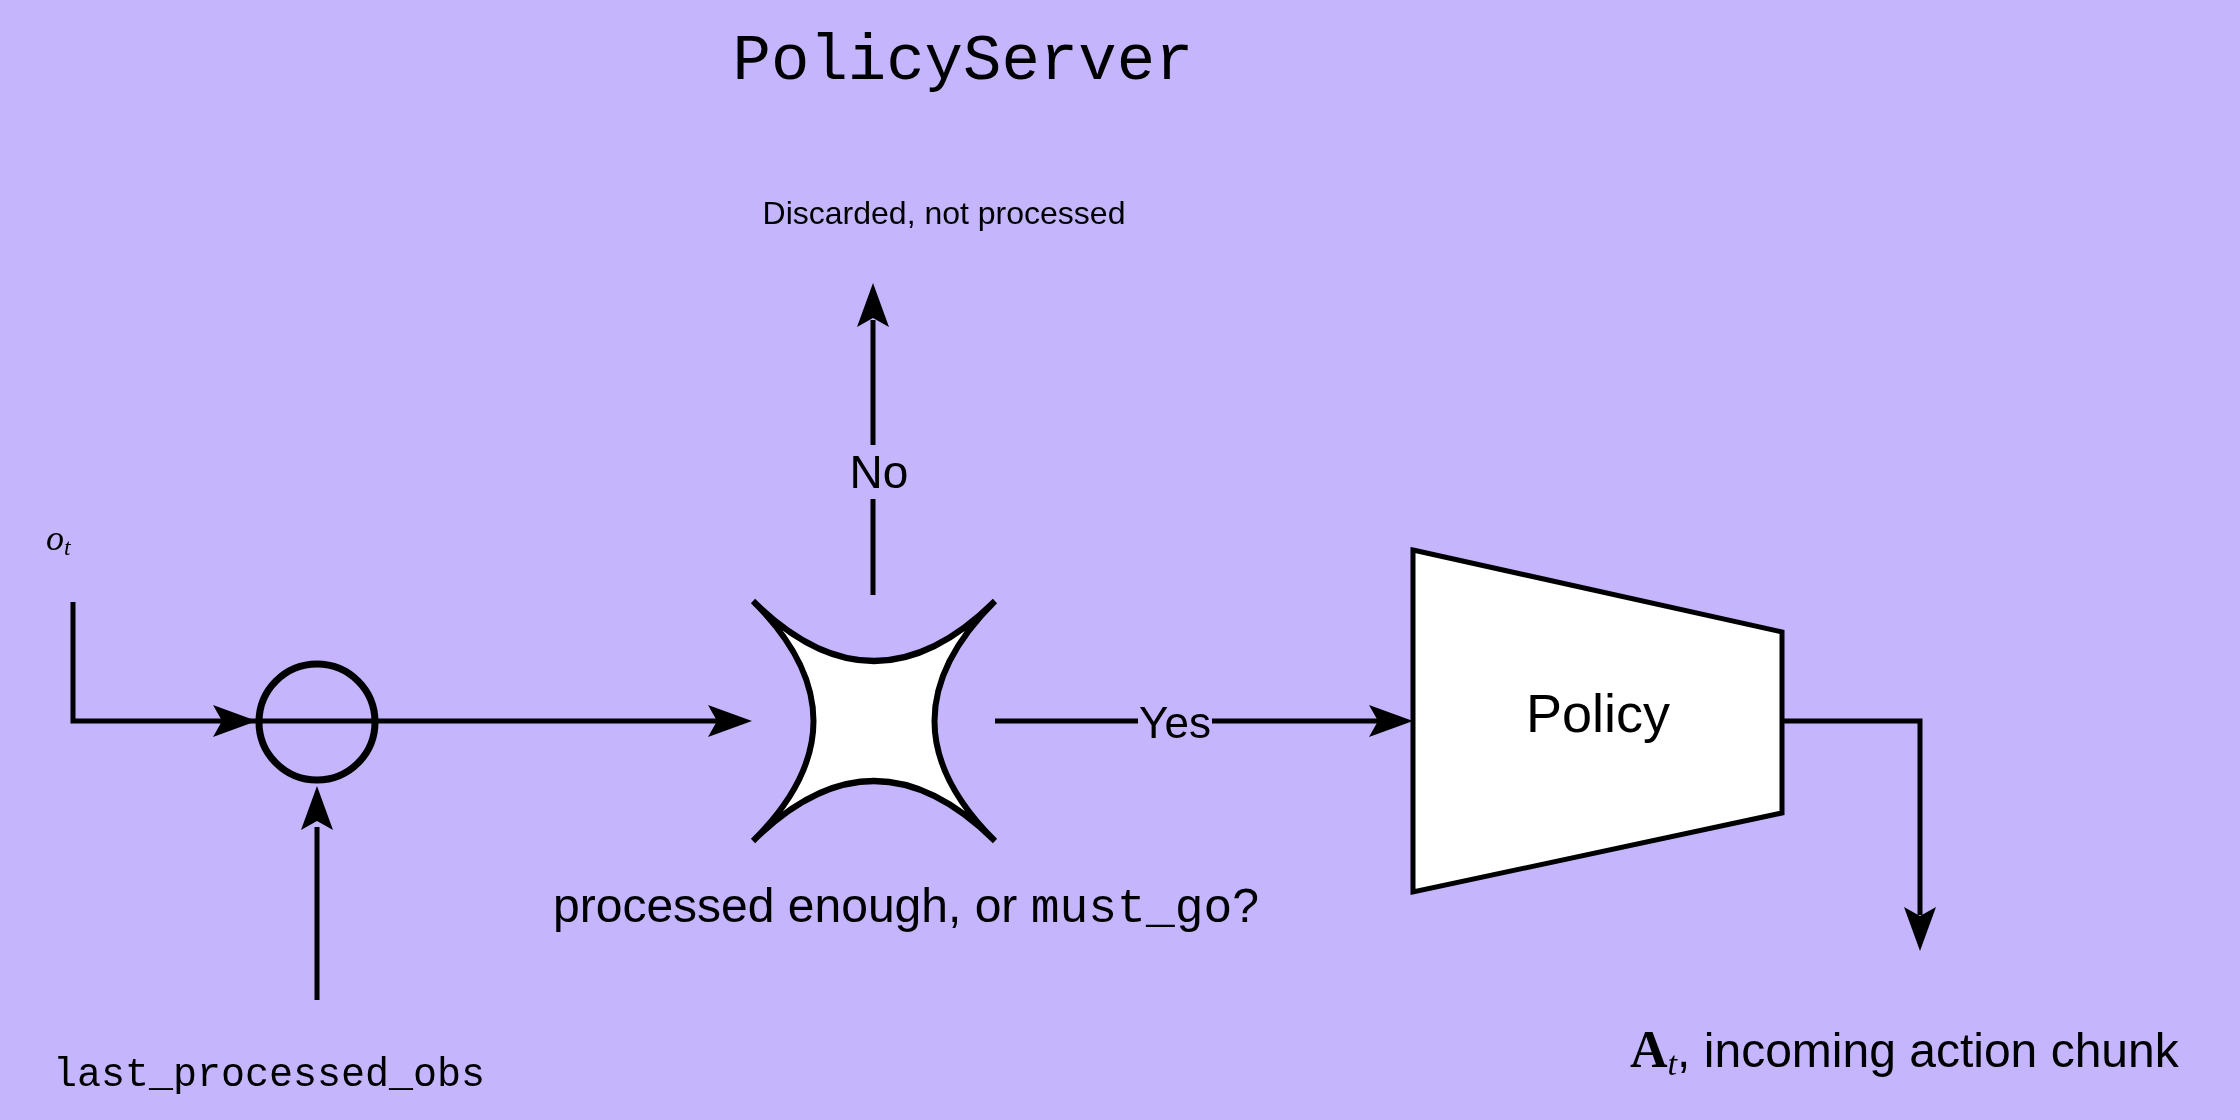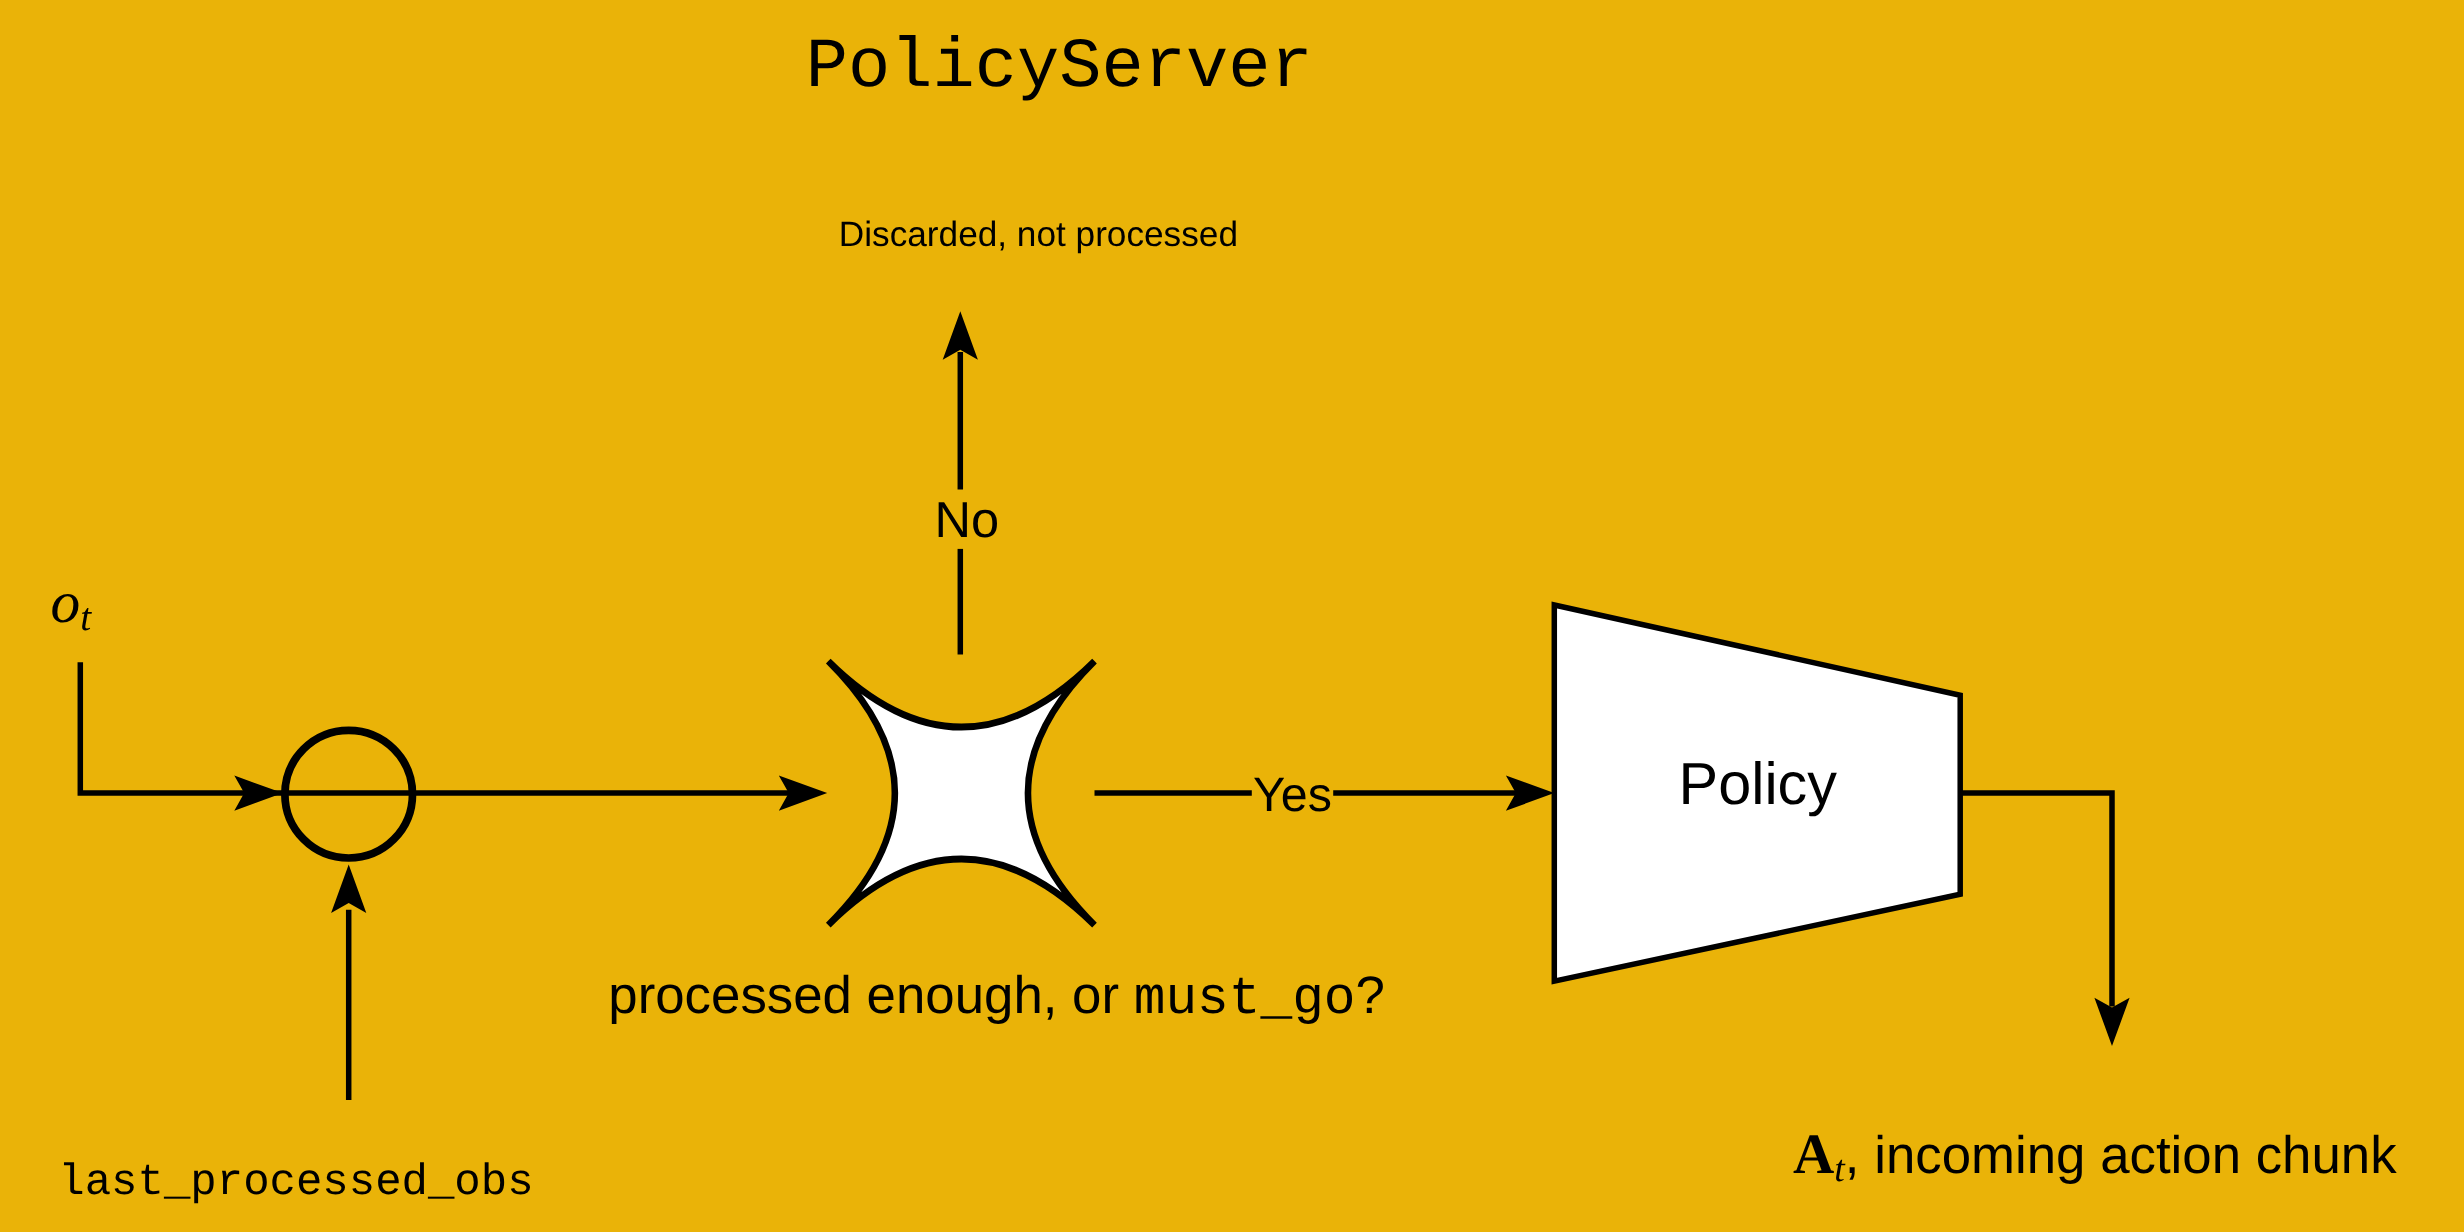--- a/index.html
+++ b/index.html
@@ -4,21 +4,21 @@
 <style>
   html, body {
     margin: 0;
     padding: 0;
     background: #ffffff;
   }
   .stage {
     position: relative;
     width: 2240px;
     height: 1120px;
-    background: #eab308;
+    background: #c4b5fd;
     overflow: hidden;
     font-family: "Liberation Sans", sans-serif;
     color: #000000;
   }
   .wires {
     position: absolute;
     left: 0;
     top: 0;
   }
   .lbl {
@@ -42,21 +42,21 @@
   .sub {
     font-size: 0.66em;
     vertical-align: -0.22em;
   }
   .t-title { left: 963px; top: 30px;  font-size: 64px; letter-spacing: 0; }
   .t-discarded { left: 902px;  top: 197px; font-size: 32px; margin-left: 42px; }
   .t-no  { left: 879px;  top: 449px; font-size: 46px; }
   .t-yes { left: 1175px; top: 701px; font-size: 44px; }
   .t-cond { left: 553px; top: 882px; font-size: 48px; }
   .t-policy { left: 1598px; top: 686px; font-size: 54px; }
-  .t-obs { left: 46px; top: 520px; font-size: 54px; }
+  .t-obs { left: 46px; top: 520px; font-size: 36px; }
   .t-action { left: 1630px; top: 997px; font-size: 52px; margin-top: 26px; }
   .t-action .suffix { font-size: 48px; }
   .t-last { left: 53px; top: 1056px; font-size: 40px; text-align: right; }
 </style>
 </head>
 <body>
 
 <div class="stage">
 
   <svg class="wires" width="2240" height="1120" viewBox="0 0 2240 1120">

